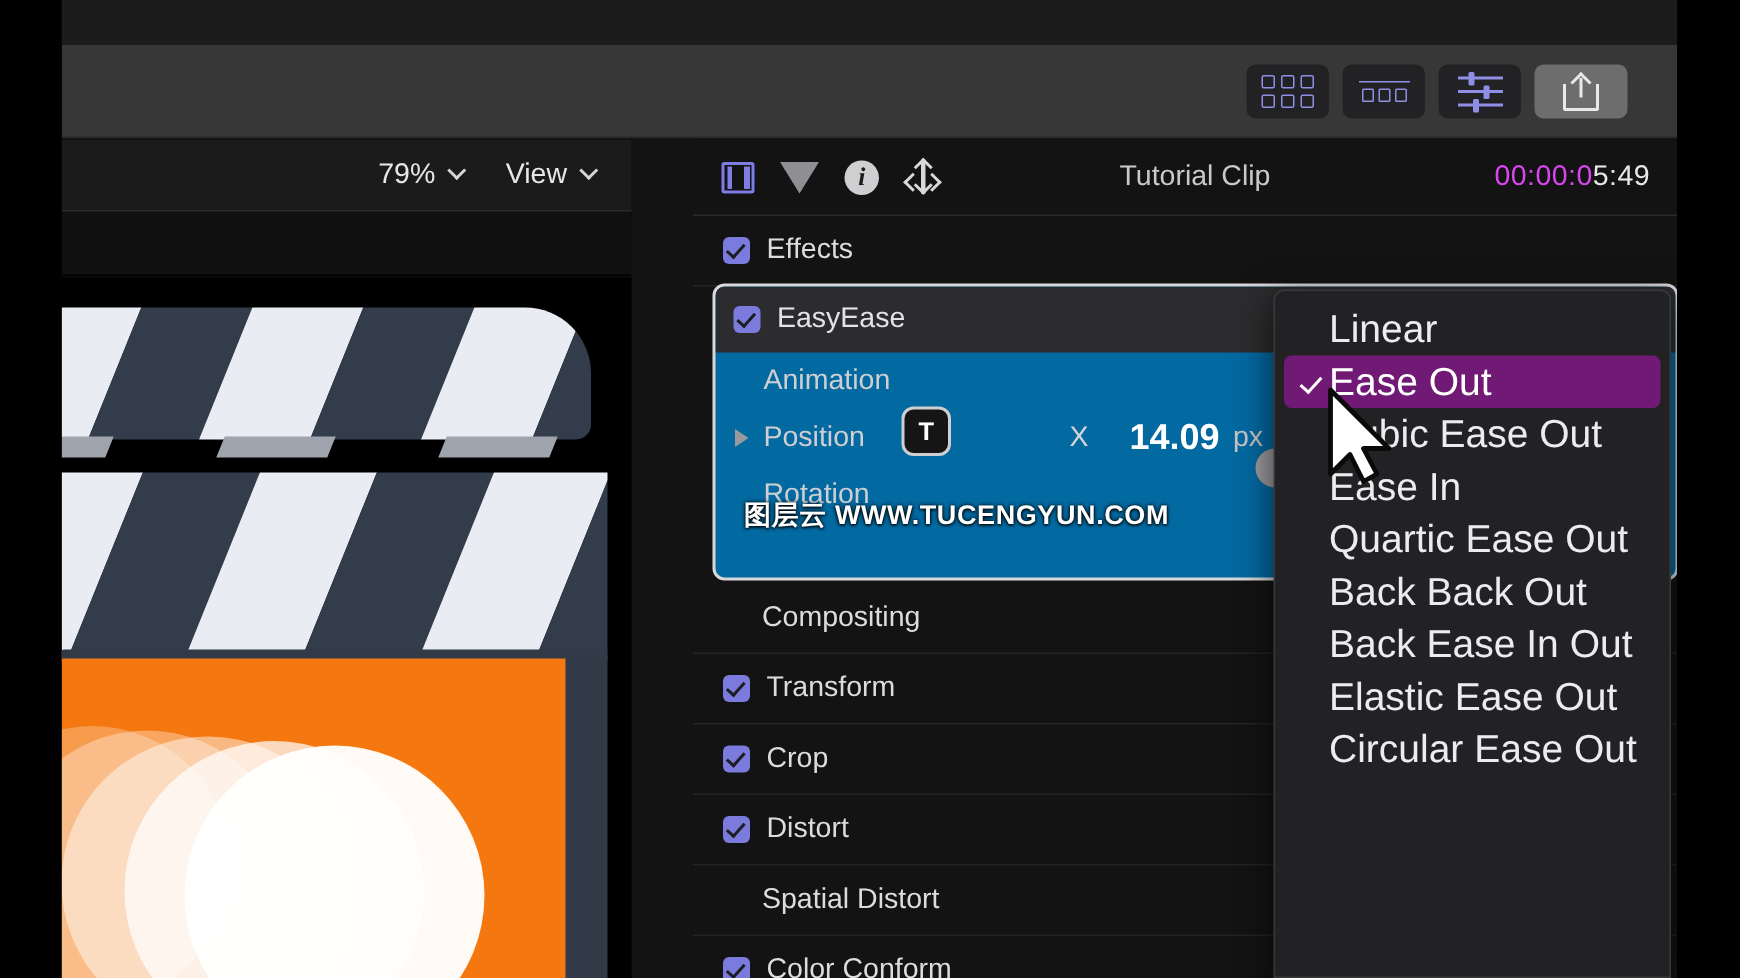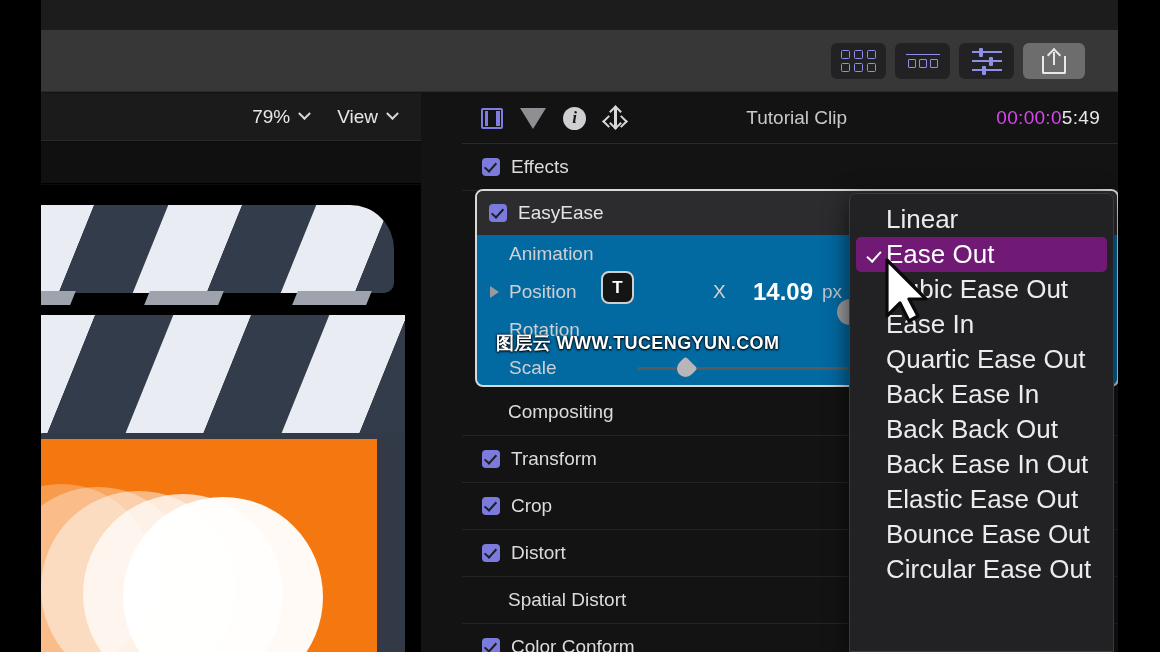--- a/index.html
+++ b/index.html
@@ -327,26 +327,20 @@
         <span class="axis">X</span>
         <span class="val">14.09</span>
         <span class="unit">px</span>
       </div>
 
       <div class="g-row">
         <span class="lbl">Rotation</span>
         <span class="knob-r"></span>
       </div>
 
-      <div class="g-row">
-        <span class="lbl">Scale</span>
-        <span class="slider">
-          <span class="knob-d"></span>
-        </span>
-      </div>
     </div>
 
     <div class="watermark">图层云 WWW.TUCENGYUN.COM</div>
 
     <div class="menu">
       <div class="mi">
           <span>Linear</span>
         </div>
       <div class="mi sel">
           <span class="tick"></span>
@@ -355,33 +349,27 @@
       <div class="mi">
           <span>Cubic Ease Out</span>
         </div>
       <div class="mi">
           <span>Ease In</span>
         </div>
       <div class="mi">
           <span>Quartic Ease Out</span>
         </div>
       <div class="mi">
-          <span>Back Ease In</span>
-        </div>
-      <div class="mi">
           <span>Back Back Out</span>
         </div>
       <div class="mi">
           <span>Back Ease In Out</span>
         </div>
       <div class="mi">
           <span>Elastic Ease Out</span>
-        </div>
-      <div class="mi">
-          <span>Bounce Ease Out</span>
         </div>
       <div class="mi">
           <span>Circular Ease Out</span>
         </div>
     </div>
 
     <svg class="cursor" width="46" height="66" viewBox="0 0 46 66">
       <path d="M3 2 L3 58 L16 45 L25 63 L34 58 L25 41 L42 41 Z" fill="#ffffff" stroke="#0a0a0a" stroke-width="3.2" stroke-linejoin="round"></path>
     </svg>
 

